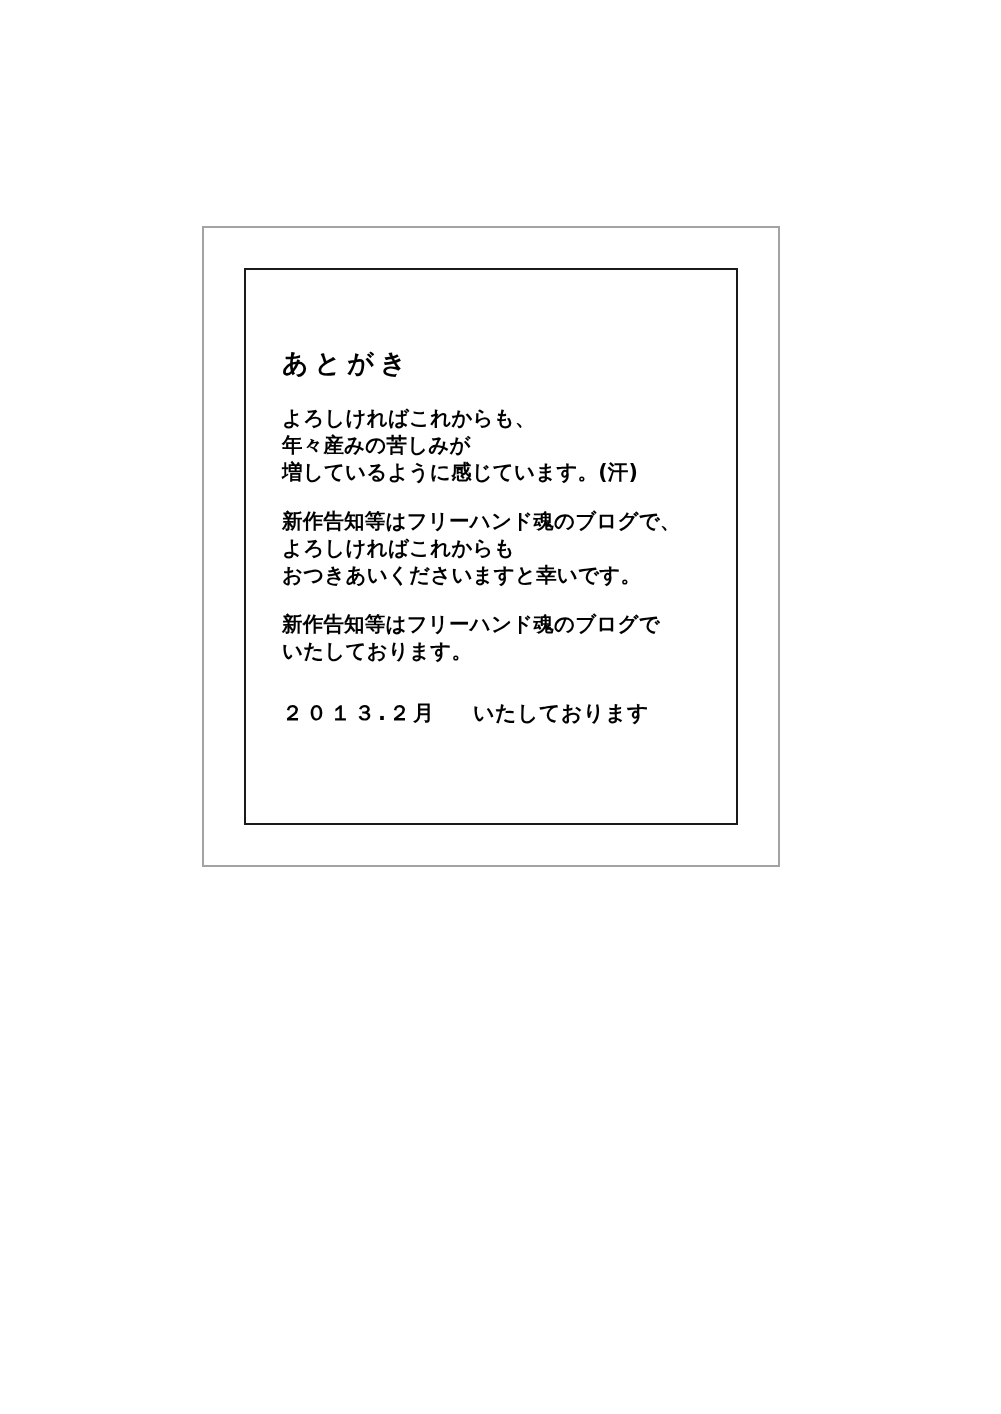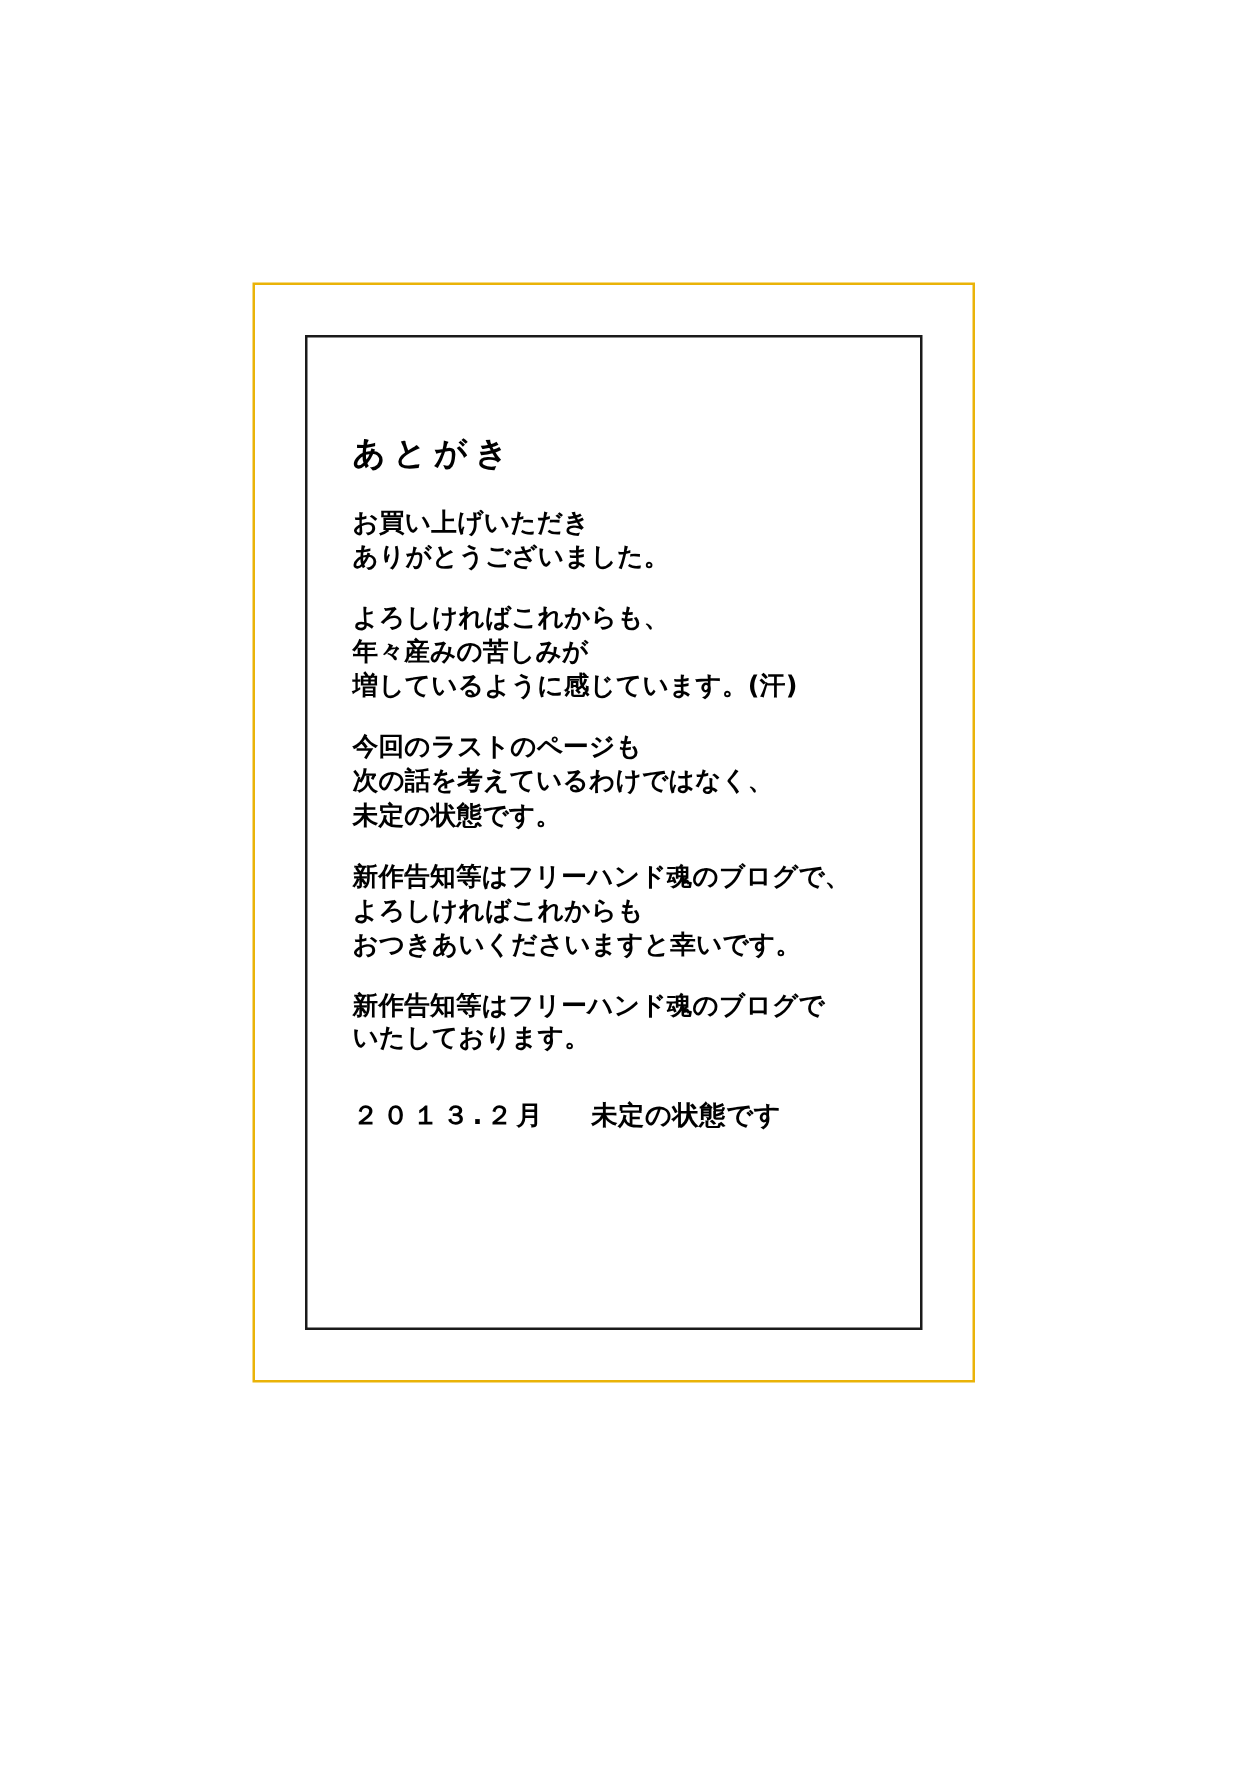--- a/index.html
+++ b/index.html
@@ -22,22 +22,22 @@
     inset: 0;
     background: #ffffff;
   }
 
   
   .outer-frame {
     position: absolute;
     left: 202px;
     top: 226px;
     width: 578px;
-    height: 880px;
-    border: 2px solid #eab308;
+    height: 641px;
+    border: 2px solid #a3a3a3;
     box-sizing: border-box;
     background: #ffffff;
   }
 
   
   .inner-frame {
     position: absolute;
     left: 40px;
     top: 40px;
     right: 40px;
@@ -97,35 +97,30 @@
 </head>
 <body>
 
 <div class="page">
   <div class="outer-frame">
     <div class="inner-frame">
       <div class="afterword">
 
         <h1 class="afterword-title">あとがき</h1>
 
-        <p class="para">お買い上げいただき
-ありがとうございました。</p>
         <p class="para">よろしければこれからも、
 年々産みの苦しみが
 増しているように感じています。(汗)</p>
-        <p class="para">今回のラストのページも
-次の話を考えているわけではなく、
-未定の状態です。</p>
         <p class="para">新作告知等はフリーハンド魂のブログで、
 よろしければこれからも
 おつきあいくださいますと幸いです。</p>
         <p class="para tight">新作告知等はフリーハンド魂のブログで
 いたしております。</p>
 
         <div class="signature">
           <span class="sig-date">２０１３.２月</span>
-          <span class="sig-name">未定の状態です</span>
+          <span class="sig-name">いたしております</span>
         </div>
 
       </div>
     </div>
   </div>
 </div>
 
 </body></html>

